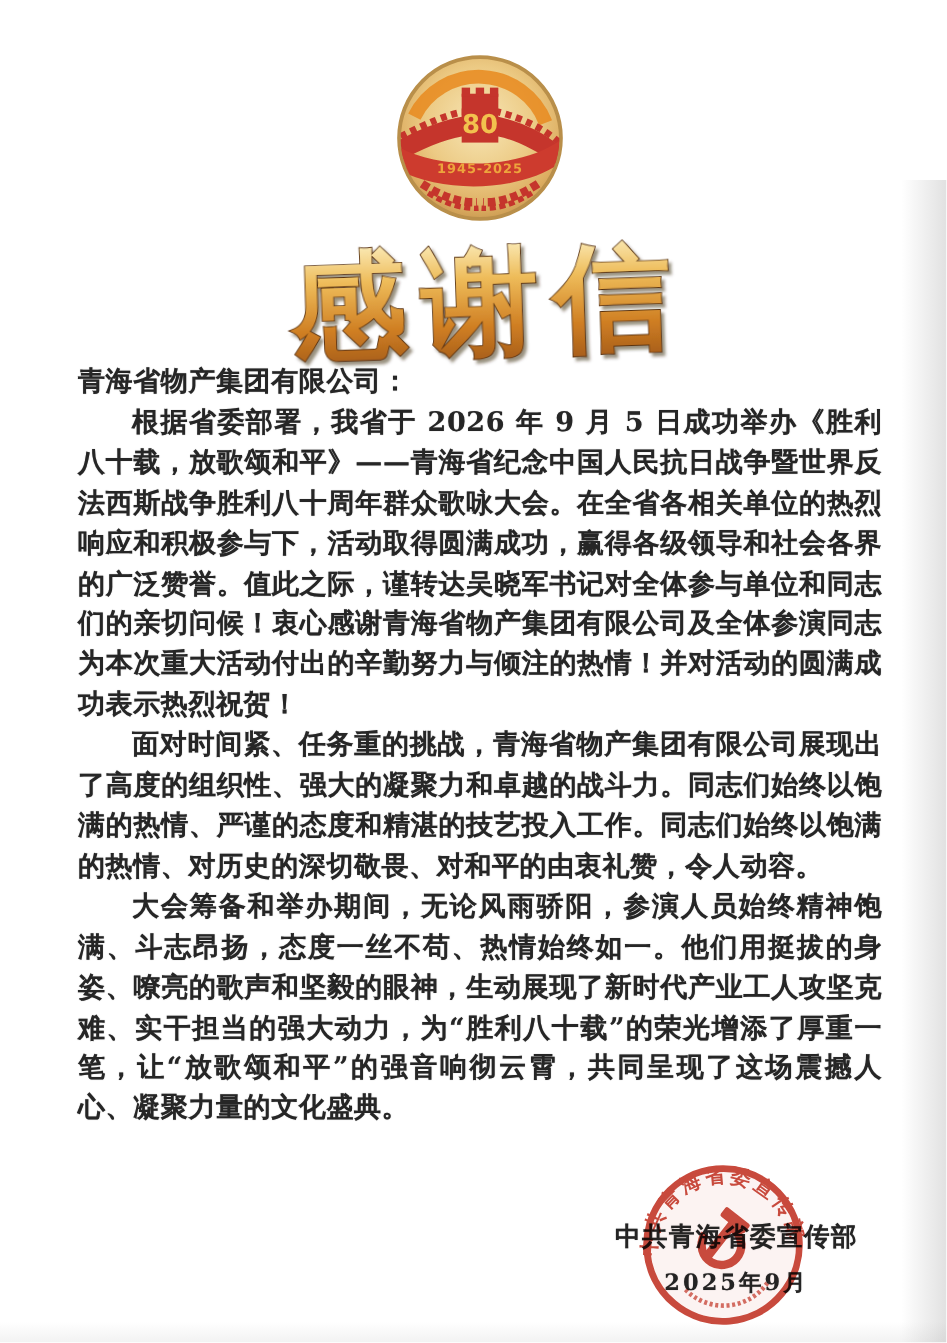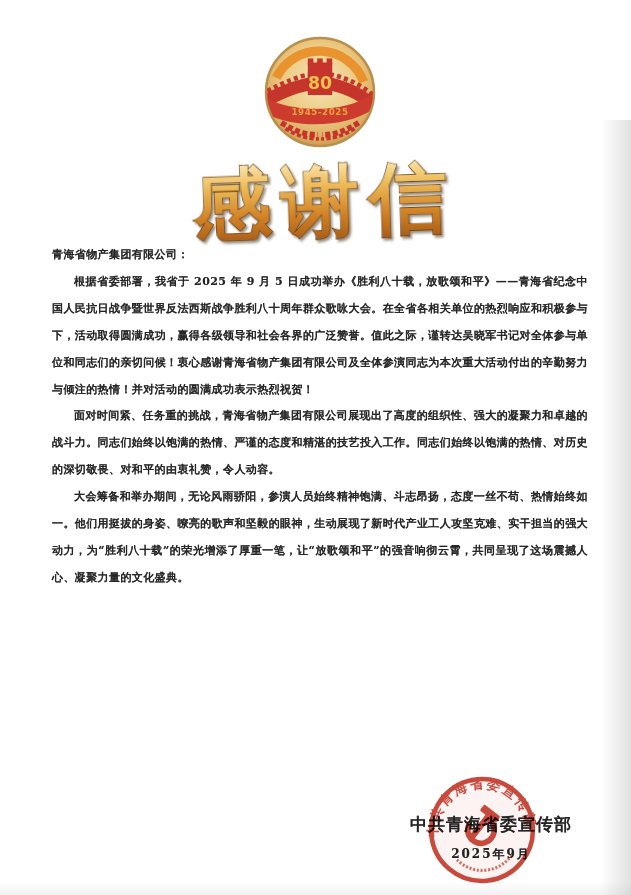--- a/index.html
+++ b/index.html
@@ -8,32 +8,32 @@
     position:relative; width:631px; height:895px; background:#ffffff;
     font-family:"DejaVu Serif","Liberation Serif",serif;
   }
   
   .emblem { position:absolute; left:263px; top:35px; width:114px; height:114px; }
   
   .title-svg { position:absolute; left:155px; top:138px; width:340px; height:112px; }
   
   .letter {
     position:absolute; left:52px; top:242px; width:536px;
-    font-size:11px; line-height:26.9px; color:#262626;
+    font-size:18px; line-height:26.9px; color:#262626;
     text-align:justify; letter-spacing:0.4px; font-weight:600;
     text-shadow:0 0 0.6px rgba(45,45,45,0.55);
   }
   .letter p.para { text-indent:2em; }
   
   .sig-block {
     position:absolute; left:393px; top:813px; width:196px; text-align:center;
     color:#242424; font-weight:600; text-shadow:0 0 0.6px rgba(45,45,45,0.5);
   }
   .sig-name { font-size:17px; letter-spacing:1px; }
-  .sig-date { font-size:12px; letter-spacing:2px; margin-top:10px; }
+  .sig-date { font-size:15px; letter-spacing:2px; margin-top:10px; }
   
   .seal {
     position:absolute; left:425px; top:773px; width:114px; height:114px;
     mix-blend-mode:multiply; opacity:0.92; transform:rotate(-5deg);
   }
   
   .edge-right {
     position:absolute; right:0; top:120px; width:30px; height:775px;
     background:linear-gradient(to right, rgba(255,255,255,0), rgba(105,105,105,0.20));
     pointer-events:none;
@@ -98,21 +98,21 @@
       </linearGradient>
       <filter id="tsh" x="-20%" y="-20%" width="140%" height="140%">
         <feDropShadow dx="2" dy="2.5" stdDeviation="1.1" flood-color="#2e1a05" flood-opacity="0.5"></feDropShadow>
       </filter>
     </defs>
     <text x="170" y="90" text-anchor="middle" font-size="78" font-weight="bold" font-family="'DejaVu Serif',serif" letter-spacing="10" fill="url(#tg)" stroke="#5a3210" stroke-width="1.2" paint-order="stroke" filter="url(#tsh)" transform="rotate(-2 170 60)">感谢信</text>
   </svg>
 
   <div class="letter">
     <p class="greeting">青海省物产集团有限公司：</p>
-    <p class="para">根据省委部署，我省于 2025 年 9 月 5 日成功举办《胜利八十载，放歌颂和平》——青海省纪念中国人民抗日战争暨世界反法西斯战争胜利八十周年群众歌咏大会。在全省各相关单位的热烈响应和积极参与下，活动取得圆满成功，赢得各级领导和社会各界的广泛赞誉。值此之际，谨转达吴晓军书记对全体参与单位和同志们的亲切问候！衷心感谢青海省物产集团有限公司及全体参演同志为本次重大活动付出的辛勤努力与倾注的热情！并对活动的圆满成功表示热烈祝贺！</p>
+    <p class="para">根据省委部署，我省于 2026 年 9 月 5 日成功举办《胜利八十载，放歌颂和平》——青海省纪念中国人民抗日战争暨世界反法西斯战争胜利八十周年群众歌咏大会。在全省各相关单位的热烈响应和积极参与下，活动取得圆满成功，赢得各级领导和社会各界的广泛赞誉。值此之际，谨转达吴晓军书记对全体参与单位和同志们的亲切问候！衷心感谢青海省物产集团有限公司及全体参演同志为本次重大活动付出的辛勤努力与倾注的热情！并对活动的圆满成功表示热烈祝贺！</p>
     <p class="para">面对时间紧、任务重的挑战，青海省物产集团有限公司展现出了高度的组织性、强大的凝聚力和卓越的战斗力。同志们始终以饱满的热情、严谨的态度和精湛的技艺投入工作。同志们始终以饱满的热情、对历史的深切敬畏、对和平的由衷礼赞，令人动容。</p>
     <p class="para">大会筹备和举办期间，无论风雨骄阳，参演人员始终精神饱满、斗志昂扬，态度一丝不苟、热情始终如一。他们用挺拔的身姿、嘹亮的歌声和坚毅的眼神，生动展现了新时代产业工人攻坚克难、实干担当的强大动力，为“胜利八十载”的荣光增添了厚重一笔，让“放歌颂和平”的强音响彻云霄，共同呈现了这场震撼人心、凝聚力量的文化盛典。</p>
   </div>
 
   <div class="sig-block">
     <div class="sig-name">中共青海省委宣传部</div>
     <div class="sig-date">2025年9月</div>
   </div>
 
   <svg class="seal" viewBox="0 0 112 112">

